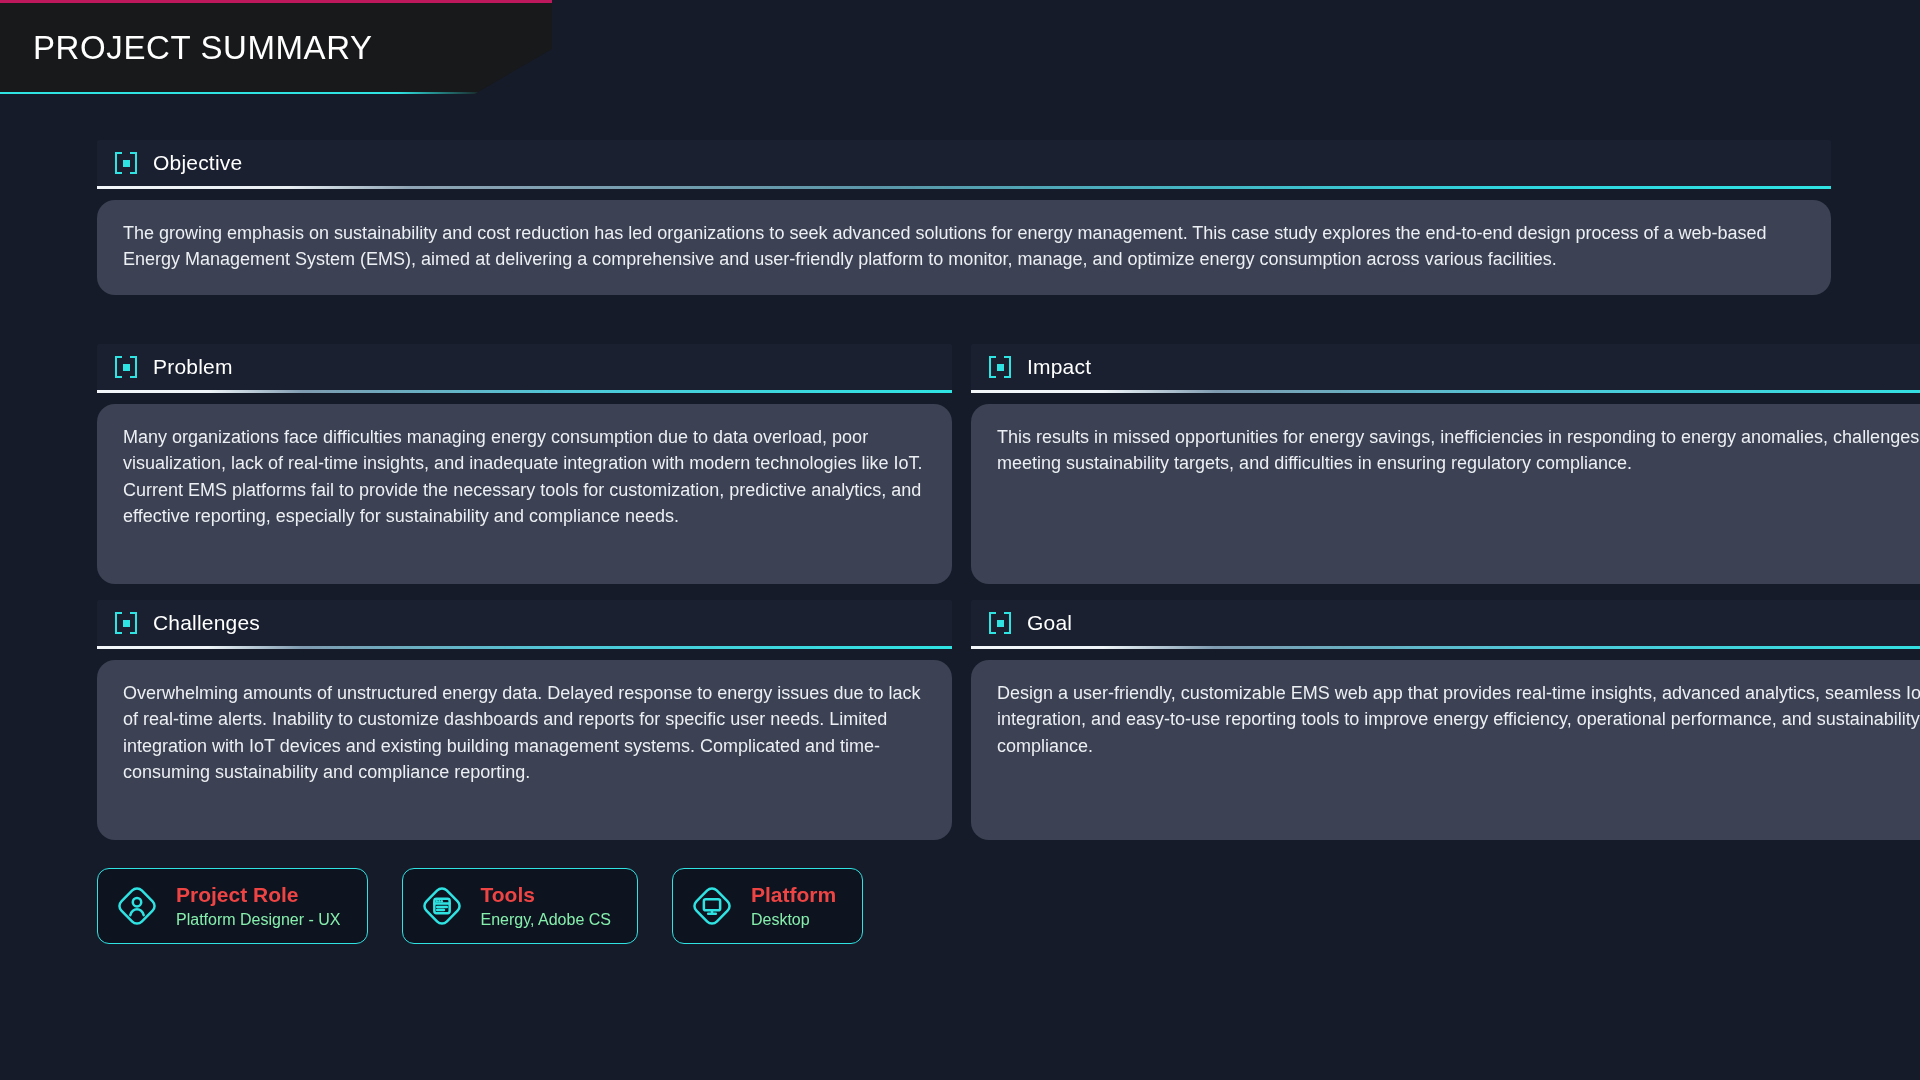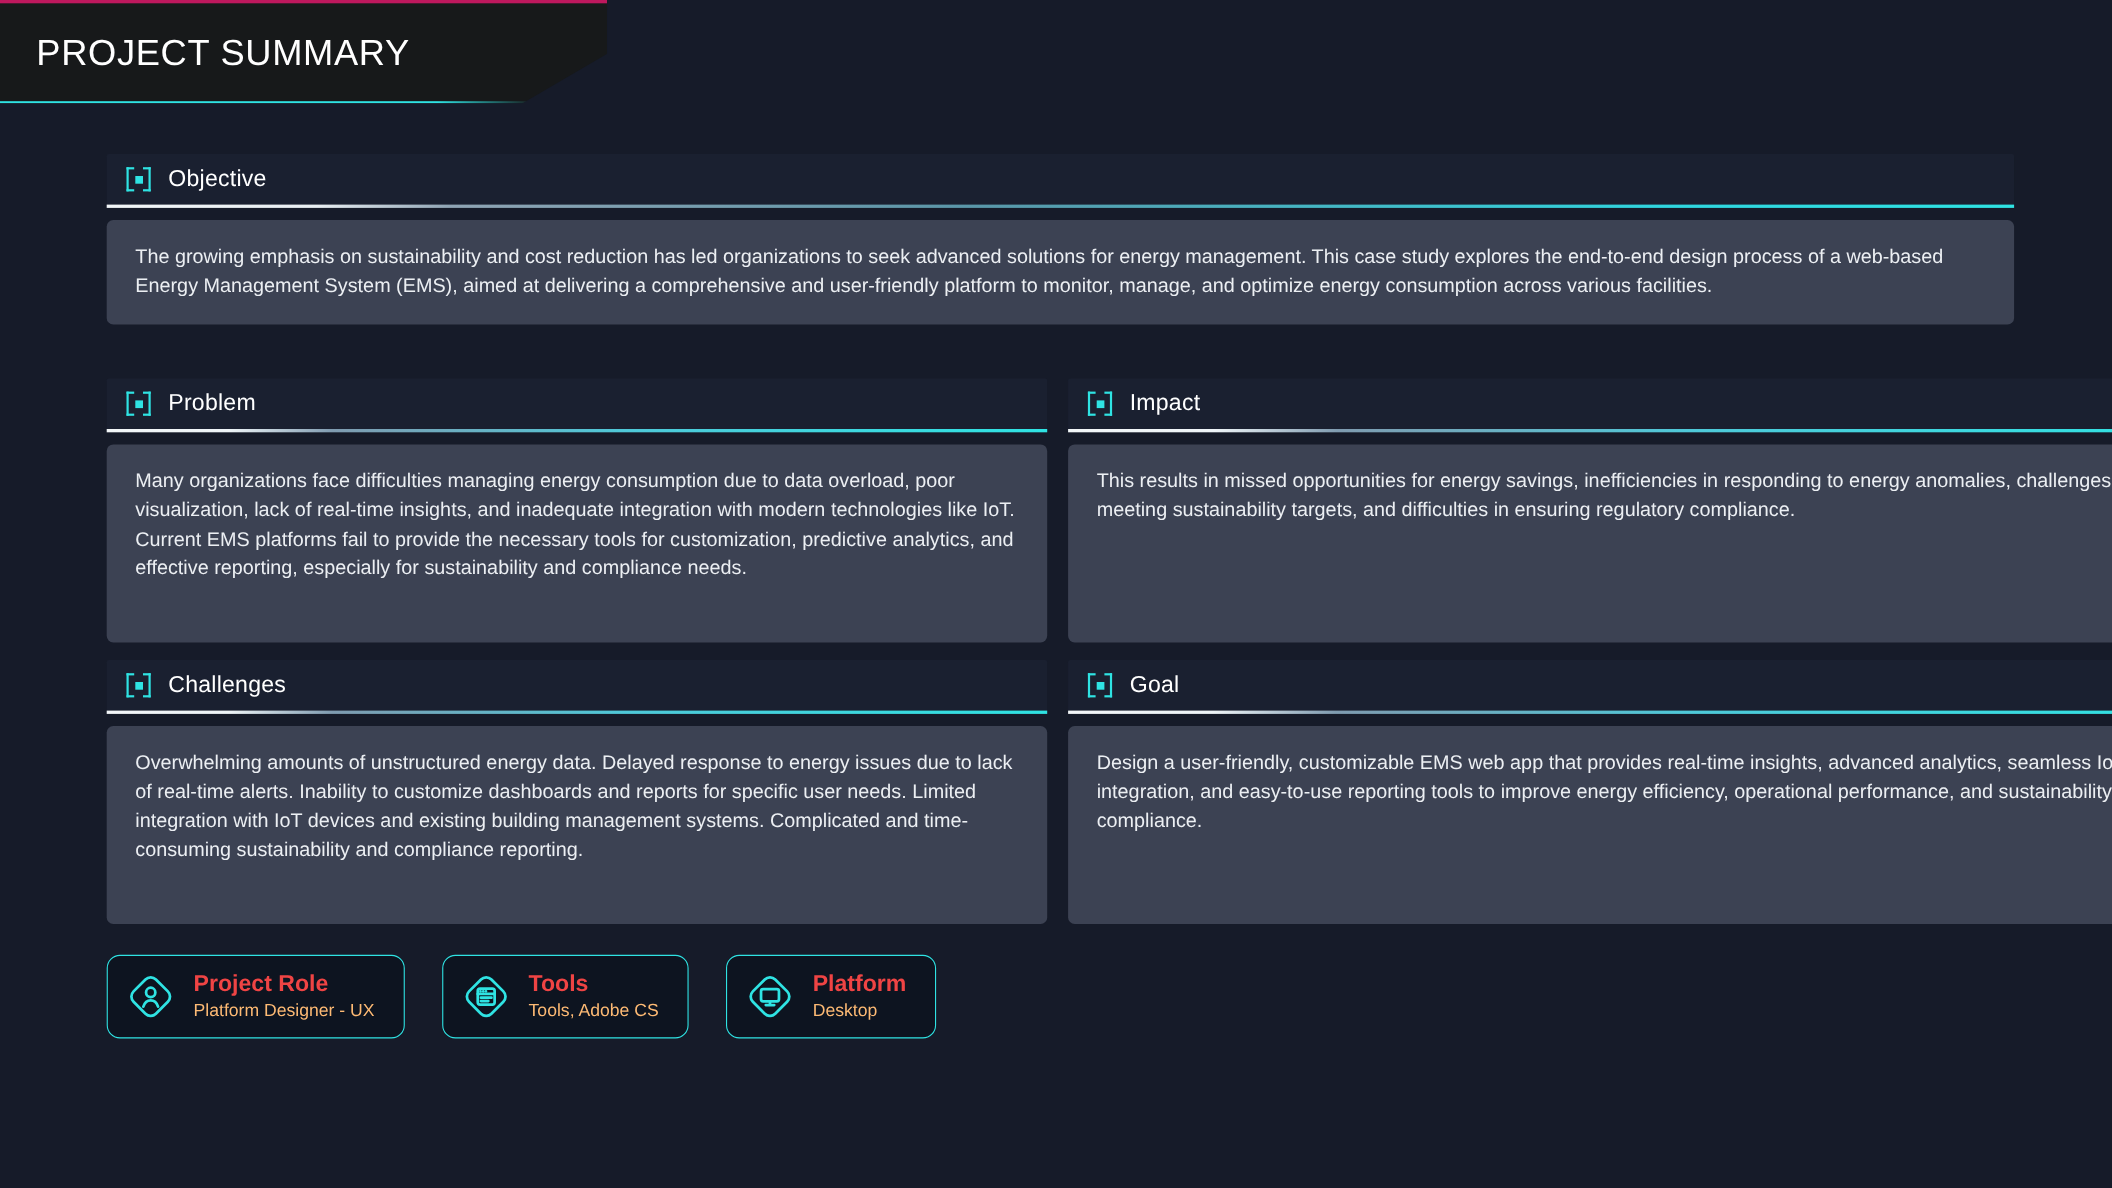--- a/index.html
+++ b/index.html
@@ -56,41 +56,41 @@
   .bracket-icon i.r { right: 0; border-left: none; }
   .bracket-icon b {
     position: absolute; left: 50%; top: 50%; width: 7px; height: 7px;
     margin: -3.5px 0 0 -3.5px; background: #2fe3e3;
   }
   .sec-label { font-size: 21px; font-weight: 400; color: #ffffff; letter-spacing: .2px; }
 
   .card {
     margin-top: 14px;
     background: #3c4253;
-    border-radius: 6px;
+    border-radius: 18px;
     padding: 20px 24px 22px 26px;
     color: #eceff3;
     font-size: 18px;
     line-height: 1.47;
   }
   .card.tall { min-height: 180px; }
 
   
   .meta-row { position: absolute; left: 97px; top: 868px; display: flex; gap: 34px; }
   .meta-card {
     display: flex; align-items: center; gap: 16px;
     background: #0d1420;
     border: 1.5px solid #2fe3e3;
     border-radius: 12px;
     padding: 12px 26px 12px 16px;
     min-height: 76px;
   }
   .meta-text { display: flex; flex-direction: column; justify-content: center; }
   .meta-title { font-size: 21px; font-weight: 700; color: #ef4444; line-height: 1.15; }
-  .meta-sub { font-size: 16px; color: #fdba74; margin-top: 3px; }
+  .meta-sub { font-size: 16px; color: #86efac; margin-top: 3px; }
   .diamond-icon { width: 46px; height: 46px; flex: 0 0 46px; }
   .diamond-icon svg { width: 46px; height: 46px; display: block; }
 </style>
 </head>
 <body>
 
 <div class="page">
 
   <div class="header-tab">
     <div class="header-title">PROJECT SUMMARY</div>
@@ -178,21 +178,21 @@
         <svg viewBox="0 0 48 48" fill="none" stroke="#2fe3e3" stroke-width="2.6" stroke-linecap="round" stroke-linejoin="round">
           <rect x="9" y="9" width="30" height="30" rx="7" transform="rotate(45 24 24)"></rect>
           <rect x="16" y="16.5" width="16" height="15" rx="2.2"></rect>
           <path d="M16 21.5h16"></path>
           <path d="M18.6 19h.01M21.2 19h.01M23.8 19h.01"></path>
           <path d="M19 25h10M19 28.2h7"></path>
         </svg>
       </span>
       <span class="meta-text">
         <span class="meta-title">Tools</span>
-        <span class="meta-sub">Tools, Adobe CS</span>
+        <span class="meta-sub">Energy, Adobe CS</span>
       </span>
     </div>
 
     <div class="meta-card">
       <span class="diamond-icon">
         <svg viewBox="0 0 48 48" fill="none" stroke="#2fe3e3" stroke-width="2.6" stroke-linecap="round" stroke-linejoin="round">
           <rect x="9" y="9" width="30" height="30" rx="7" transform="rotate(45 24 24)"></rect>
           <rect x="15.5" y="17" width="17" height="11.5" rx="2"></rect>
           <path d="M24 28.5v3.5M20 32h8"></path>
         </svg>

